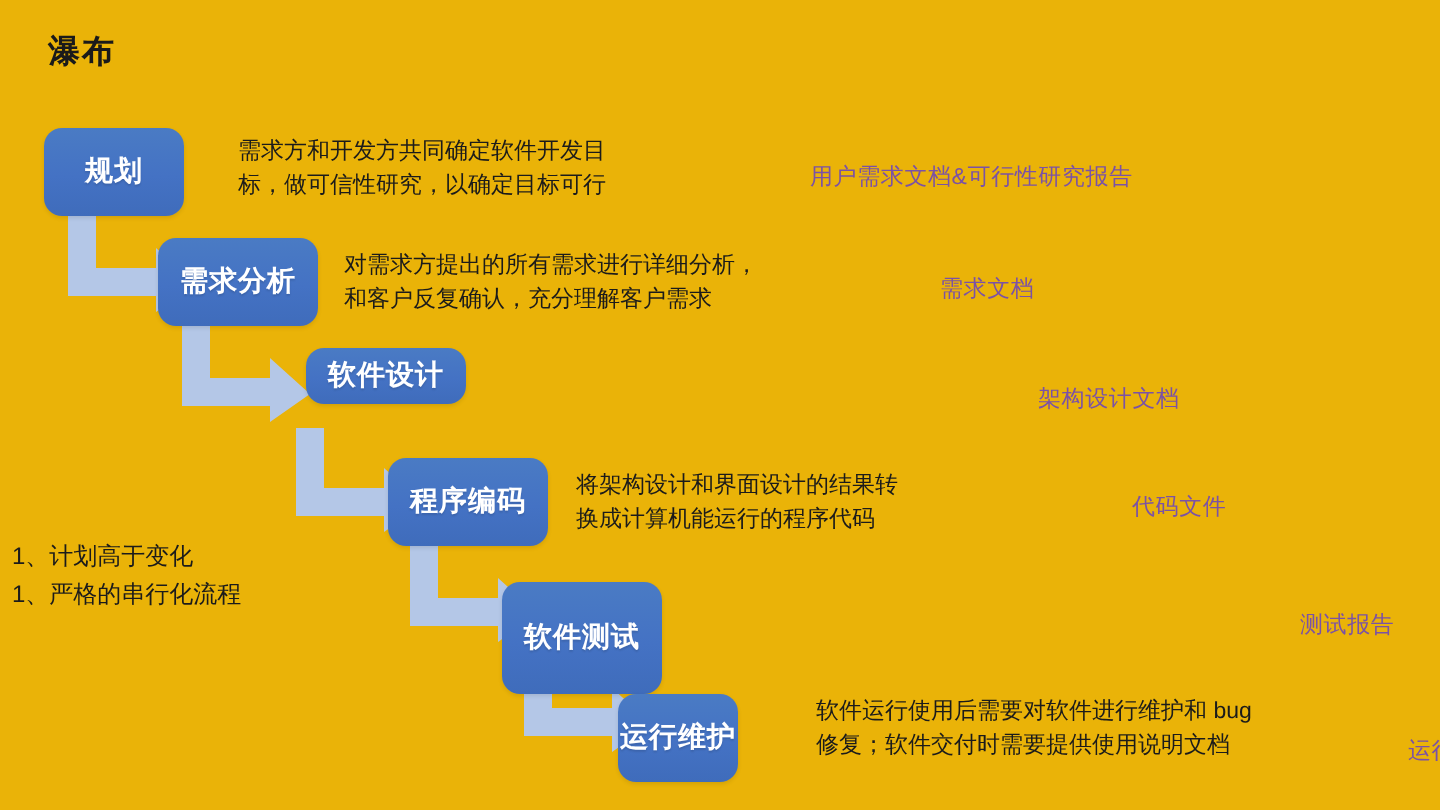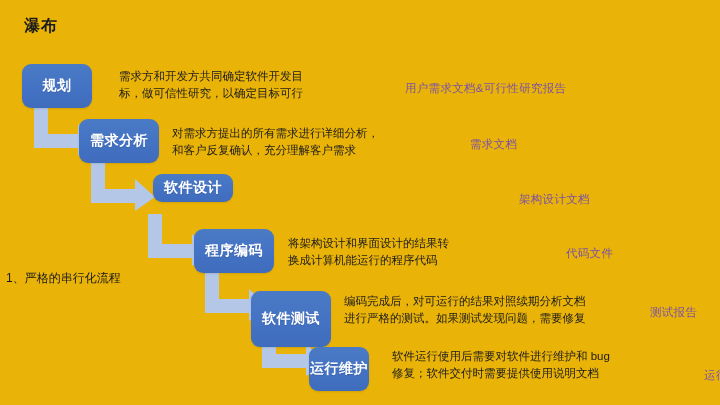--- a/index.html
+++ b/index.html
@@ -144,28 +144,27 @@
   <div class="stage-box" style="left:194px; top:229px; width:80px; height:44px;">
     <span>程序编码</span>
   </div>
   <div class="desc" style="left:288px; top:235px; width:250px;">将架构设计和界面设计的结果转
 换成计算机能运行的程序代码</div>
   <div class="artifact" style="left:566px; top:246px;">代码文件</div>
 
   <div class="stage-box" style="left:251px; top:291px; width:80px; height:56px;">
     <span>软件测试</span>
   </div>
-  <div class="desc" style="left:344px; top:293px; width:300px;">编码完成后，对可运行的结果对照续期分析文档
-进行严格的测试。如果测试发现问题，需要修复</div>
   <div class="artifact" style="left:650px; top:305px;">测试报告</div>
 
   <div class="stage-box" style="left:309px; top:347px; width:60px; height:44px;">
     <span>运行维护</span>
   </div>
-  <div class="desc" style="left:392px; top:348px; width:260px;">软件运行使用后需要对软件进行维护和 bug
+  <div class="desc" style="left:408px; top:348px; width:260px;">软件运行使用后需要对软件进行维护和 bug
 修复；软件交付时需要提供使用说明文档</div>
   <div class="artifact" style="left:660px; top:368px;margin-left:44px;">运行说明</div>
 
   <div id="principles">
+    <div class="p-item">1、计划高于变化</div>
     <div class="p-item">1、严格的串行化流程</div>
   </div>
 
 </div>
 
 </body></html>

